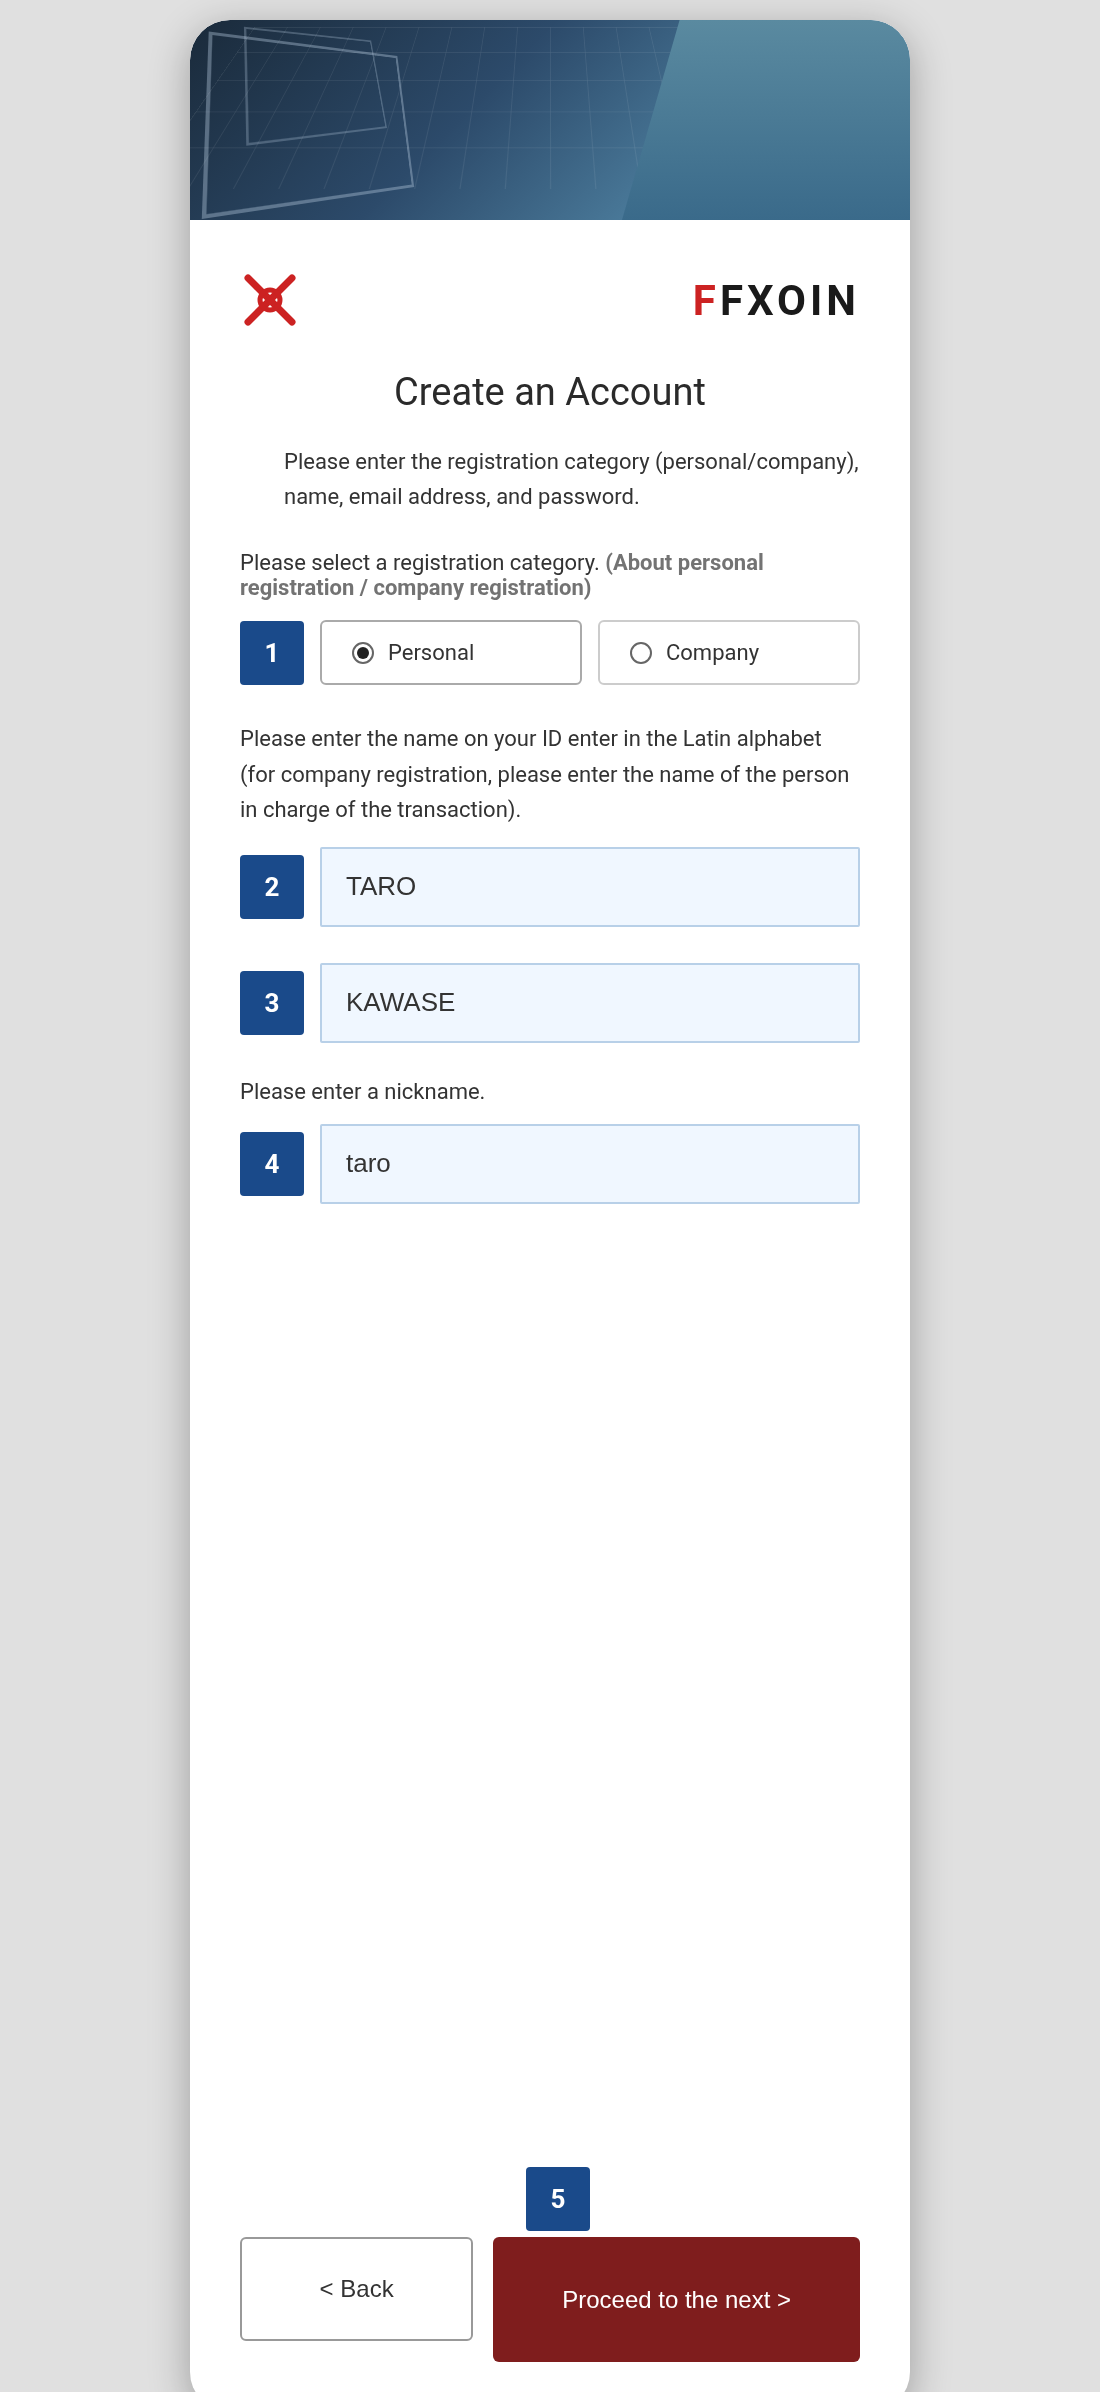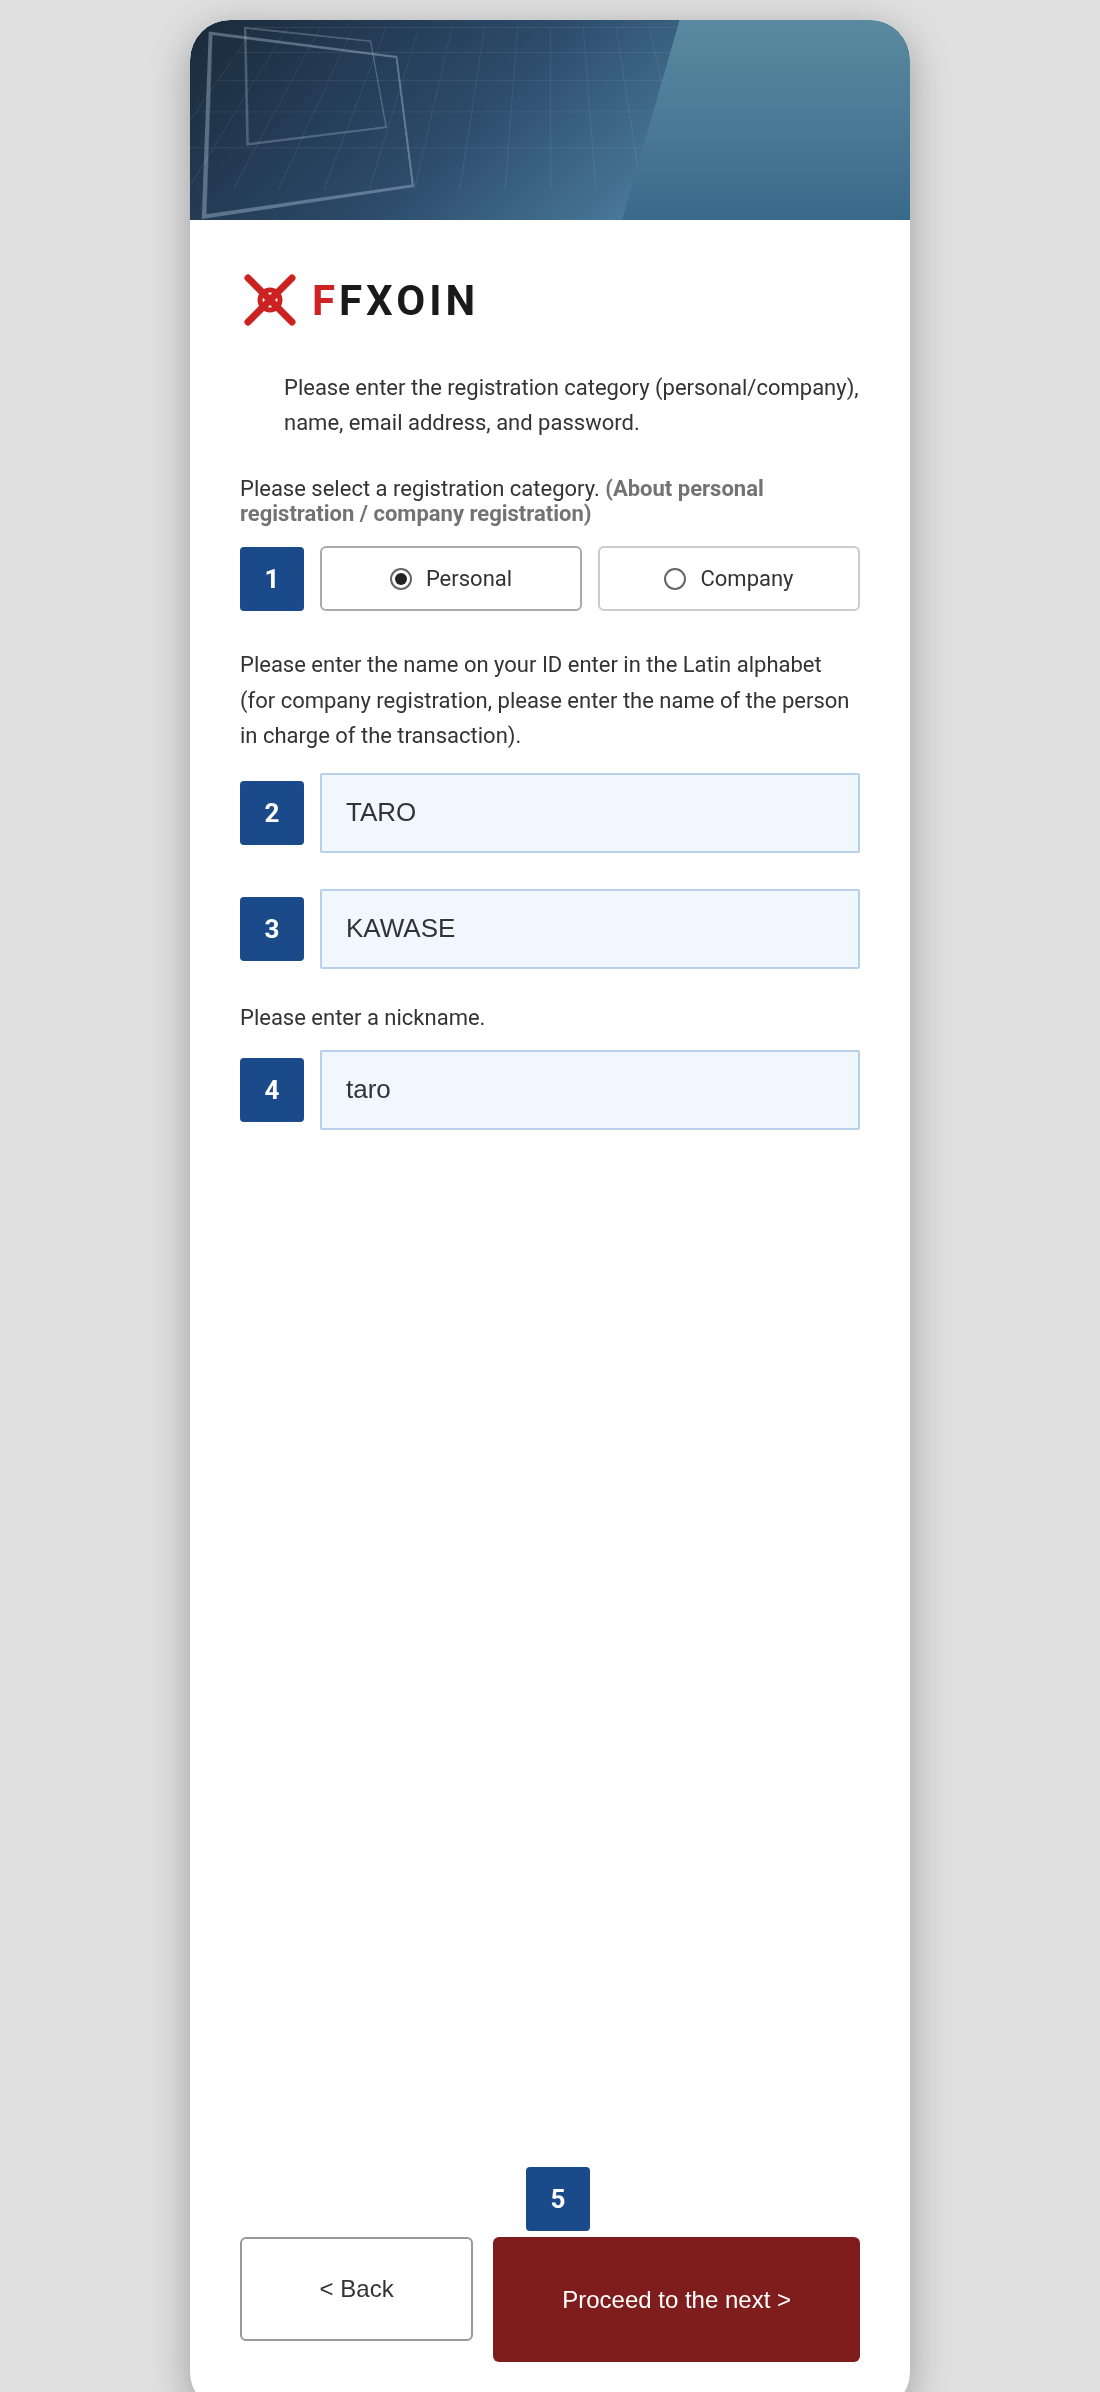--- a/index.html
+++ b/index.html
@@ -83,21 +83,21 @@
 
     .content {
       padding: 40px 50px 50px;
       flex: 1;
       display: flex;
       flex-direction: column;
     }
 
     .logo-area {
       display: flex;
-      justify-content: flex-start;
+      justify-content: space-between;
       align-items: center;
       margin-bottom: 40px;
       margin-top: 10px;
     }
 
     .logo-icon {
       width: 60px;
       height: 60px;
       margin-right: 12px;
       position: relative;
@@ -173,21 +173,20 @@
       align-items: center;
       gap: 14px;
       border: 2px solid #ccc;
       border-radius: 6px;
       padding: 18px 30px;
       font-size: 22px;
       color: #333;
       cursor: pointer;
       flex: 1;
       background: #fff;
-      justify-content: center;
     }
 
     .radio-option.selected {
       border-color: #aaa;
       background: #fff;
     }
 
     .radio-dot {
       width: 22px;
       height: 22px;
@@ -300,20 +299,21 @@
           <line x1="8" y1="8" x2="52" y2="52" stroke="#cc2222" stroke-width="7" stroke-linecap="round"></line>
           <line x1="52" y1="8" x2="8" y2="52" stroke="#cc2222" stroke-width="7" stroke-linecap="round"></line>
           <circle cx="30" cy="30" r="10" fill="none" stroke="#cc2222" stroke-width="5"></circle>
         </svg>
       </div>
       <div class="logo-text">
         <span>F</span><span style="color:#1a1a1a;">FXOIN</span>
       </div>
     </div>
 
+    <h1 class="page-title">Create an Account</h1>
 
     <p class="description">Please enter the registration category (personal/company), name, email address, and password.</p>
 
     <p class="category-prompt">
       <span>Please select a registration category.</span>
       <strong style="cursor:pointer;">(About personal registration / company registration)</strong>
     </p>
 
     <div class="field-row">
       <div class="step-badge">1</div>

